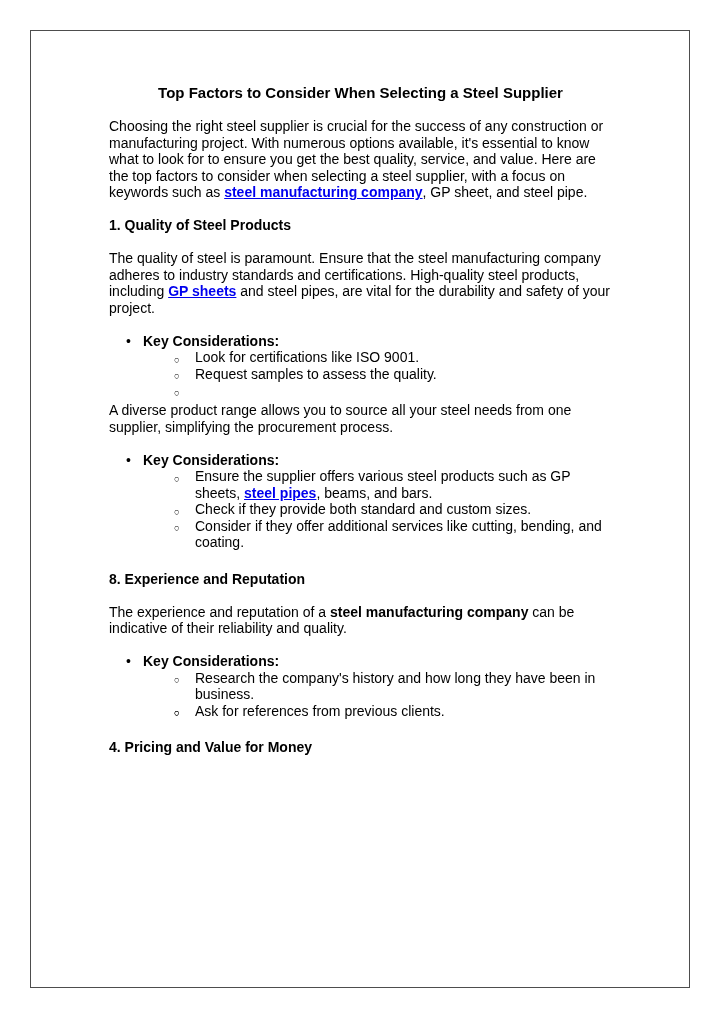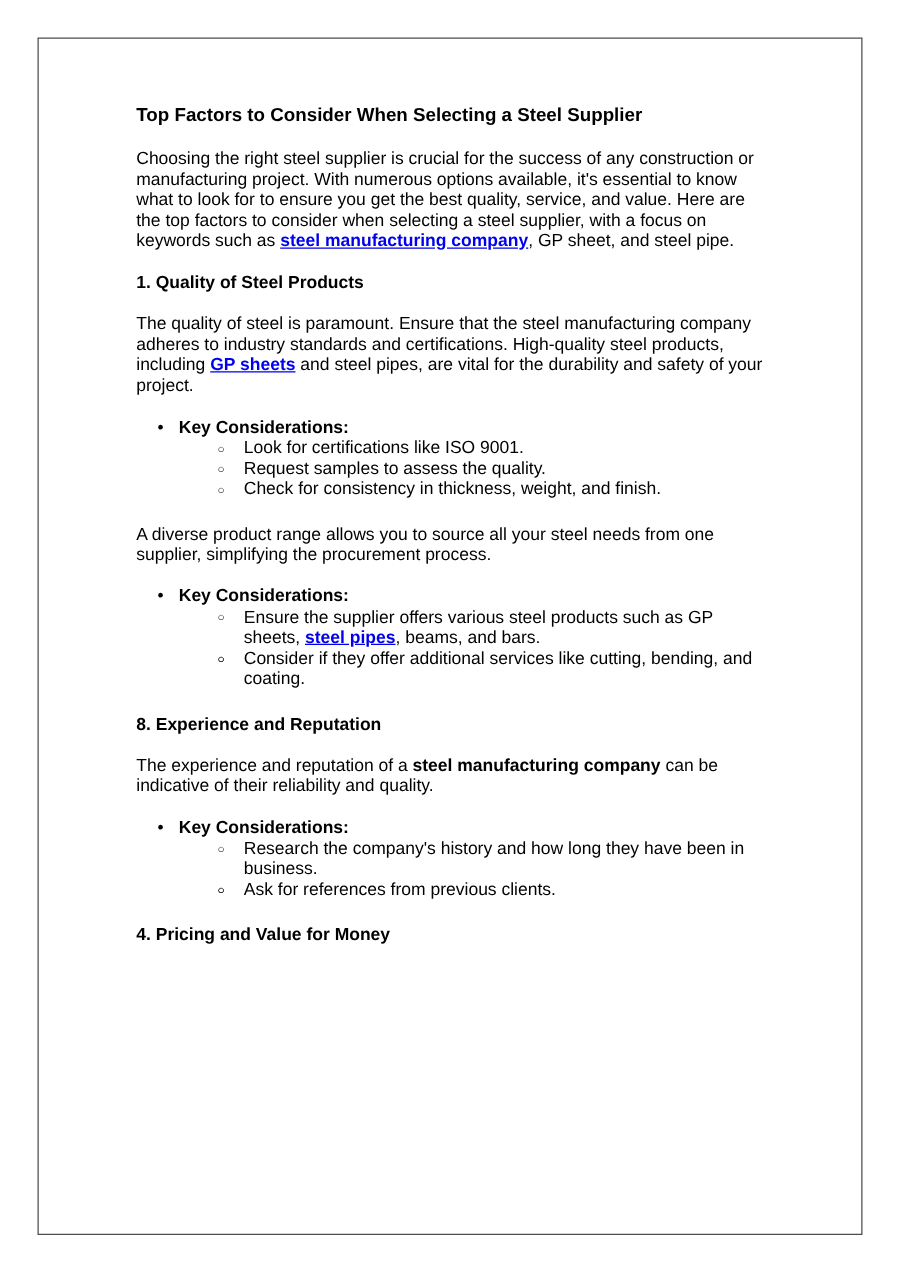--- a/index.html
+++ b/index.html
@@ -24,21 +24,21 @@
     border: 1.5px solid var(--page_border, #4d4d4d);
     background: var(--page_background, #ffffff);
   }
   .content {
     box-sizing: border-box;
     padding: 54px 77px 0 78px;
     font-size: 14px;
     line-height: 16.5px;
   }
   .doc-title {
-    text-align: left;
+    text-align: center;
     font-weight: bold;
     font-size: 15px;
     margin: 0 0 16.5px 0;
   }
   .para {
     margin: 0 0 16.5px 0;
   }
   .heading {
     font-weight: bold;
     margin: 0 0 16.5px 0;
@@ -86,28 +86,28 @@
     <div class="doc-title">Top Factors to Consider When Selecting a Steel Supplier</div>
 
     <p class="para"><span>Choosing the right steel supplier is crucial for the success of any construction or manufacturing project. With numerous options available, it's essential to know what to look for to ensure you get the best quality, service, and value. Here are the top factors to consider when selecting a steel supplier, with a focus on keywords such as </span><a class="doc-link">steel manufacturing company</a><span>, GP sheet, and steel pipe.</span></p>
 
     <div class="heading">1. Quality of Steel Products</div>
     <p class="para"><span>The quality of steel is paramount. Ensure that the steel manufacturing company adheres to industry standards and certifications. High-quality steel products, including </span><a class="doc-link">GP sheets</a><span> and steel pipes, are vital for the durability and safety of your project.</span></p>
     <div class="list">
       <div class="li1"><span class="marker">•</span><span>Key Considerations:</span></div>
       <div class="li2"><span class="marker">○</span><span>Look for certifications like ISO 9001.</span></div>
       <div class="li2"><span class="marker">○</span><span>Request samples to assess the quality.</span></div>
-      <div class="li2"><span class="marker">○</span><span>Check for consistency in thickness, weight, and finish.</span></div>
+      <div class="li2"><span class="marker">○</span></div>
     </div>
 
     <p class="para">A diverse product range allows you to source all your steel needs from one supplier, simplifying the procurement process.</p>
     <div class="list">
       <div class="li1"><span class="marker">•</span><span>Key Considerations:</span></div>
       <div class="li2"><span class="marker">○</span><span>Ensure the supplier offers various steel products such as GP sheets, </span><a class="doc-link">steel pipes</a><span>, beams, and bars.</span></div>
-      <div class="li2"><span class="marker">○</span></div>
+      <div class="li2"><span class="marker">○</span><span>Check if they provide both standard and custom sizes.</span></div>
       <div class="li2"><span class="marker">○</span><span>Consider if they offer additional services like cutting, bending, and coating.</span></div>
     </div>
 
     <div class="heading">8. Experience and Reputation</div>
     <p class="para"><span>The experience and reputation of a </span><span class="bold">steel manufacturing company</span><span> can be indicative of their reliability and quality.</span></p>
     <div class="list">
       <div class="li1"><span class="marker">•</span><span>Key Considerations:</span></div>
       <div class="li2"><span class="marker">○</span><span>Research the company's history and how long they have been in business.</span></div>
       <div class="li2"><span class="marker">○</span></div>
       <div class="li2"><span class="marker">○</span><span>Ask for references from previous clients.</span></div>

